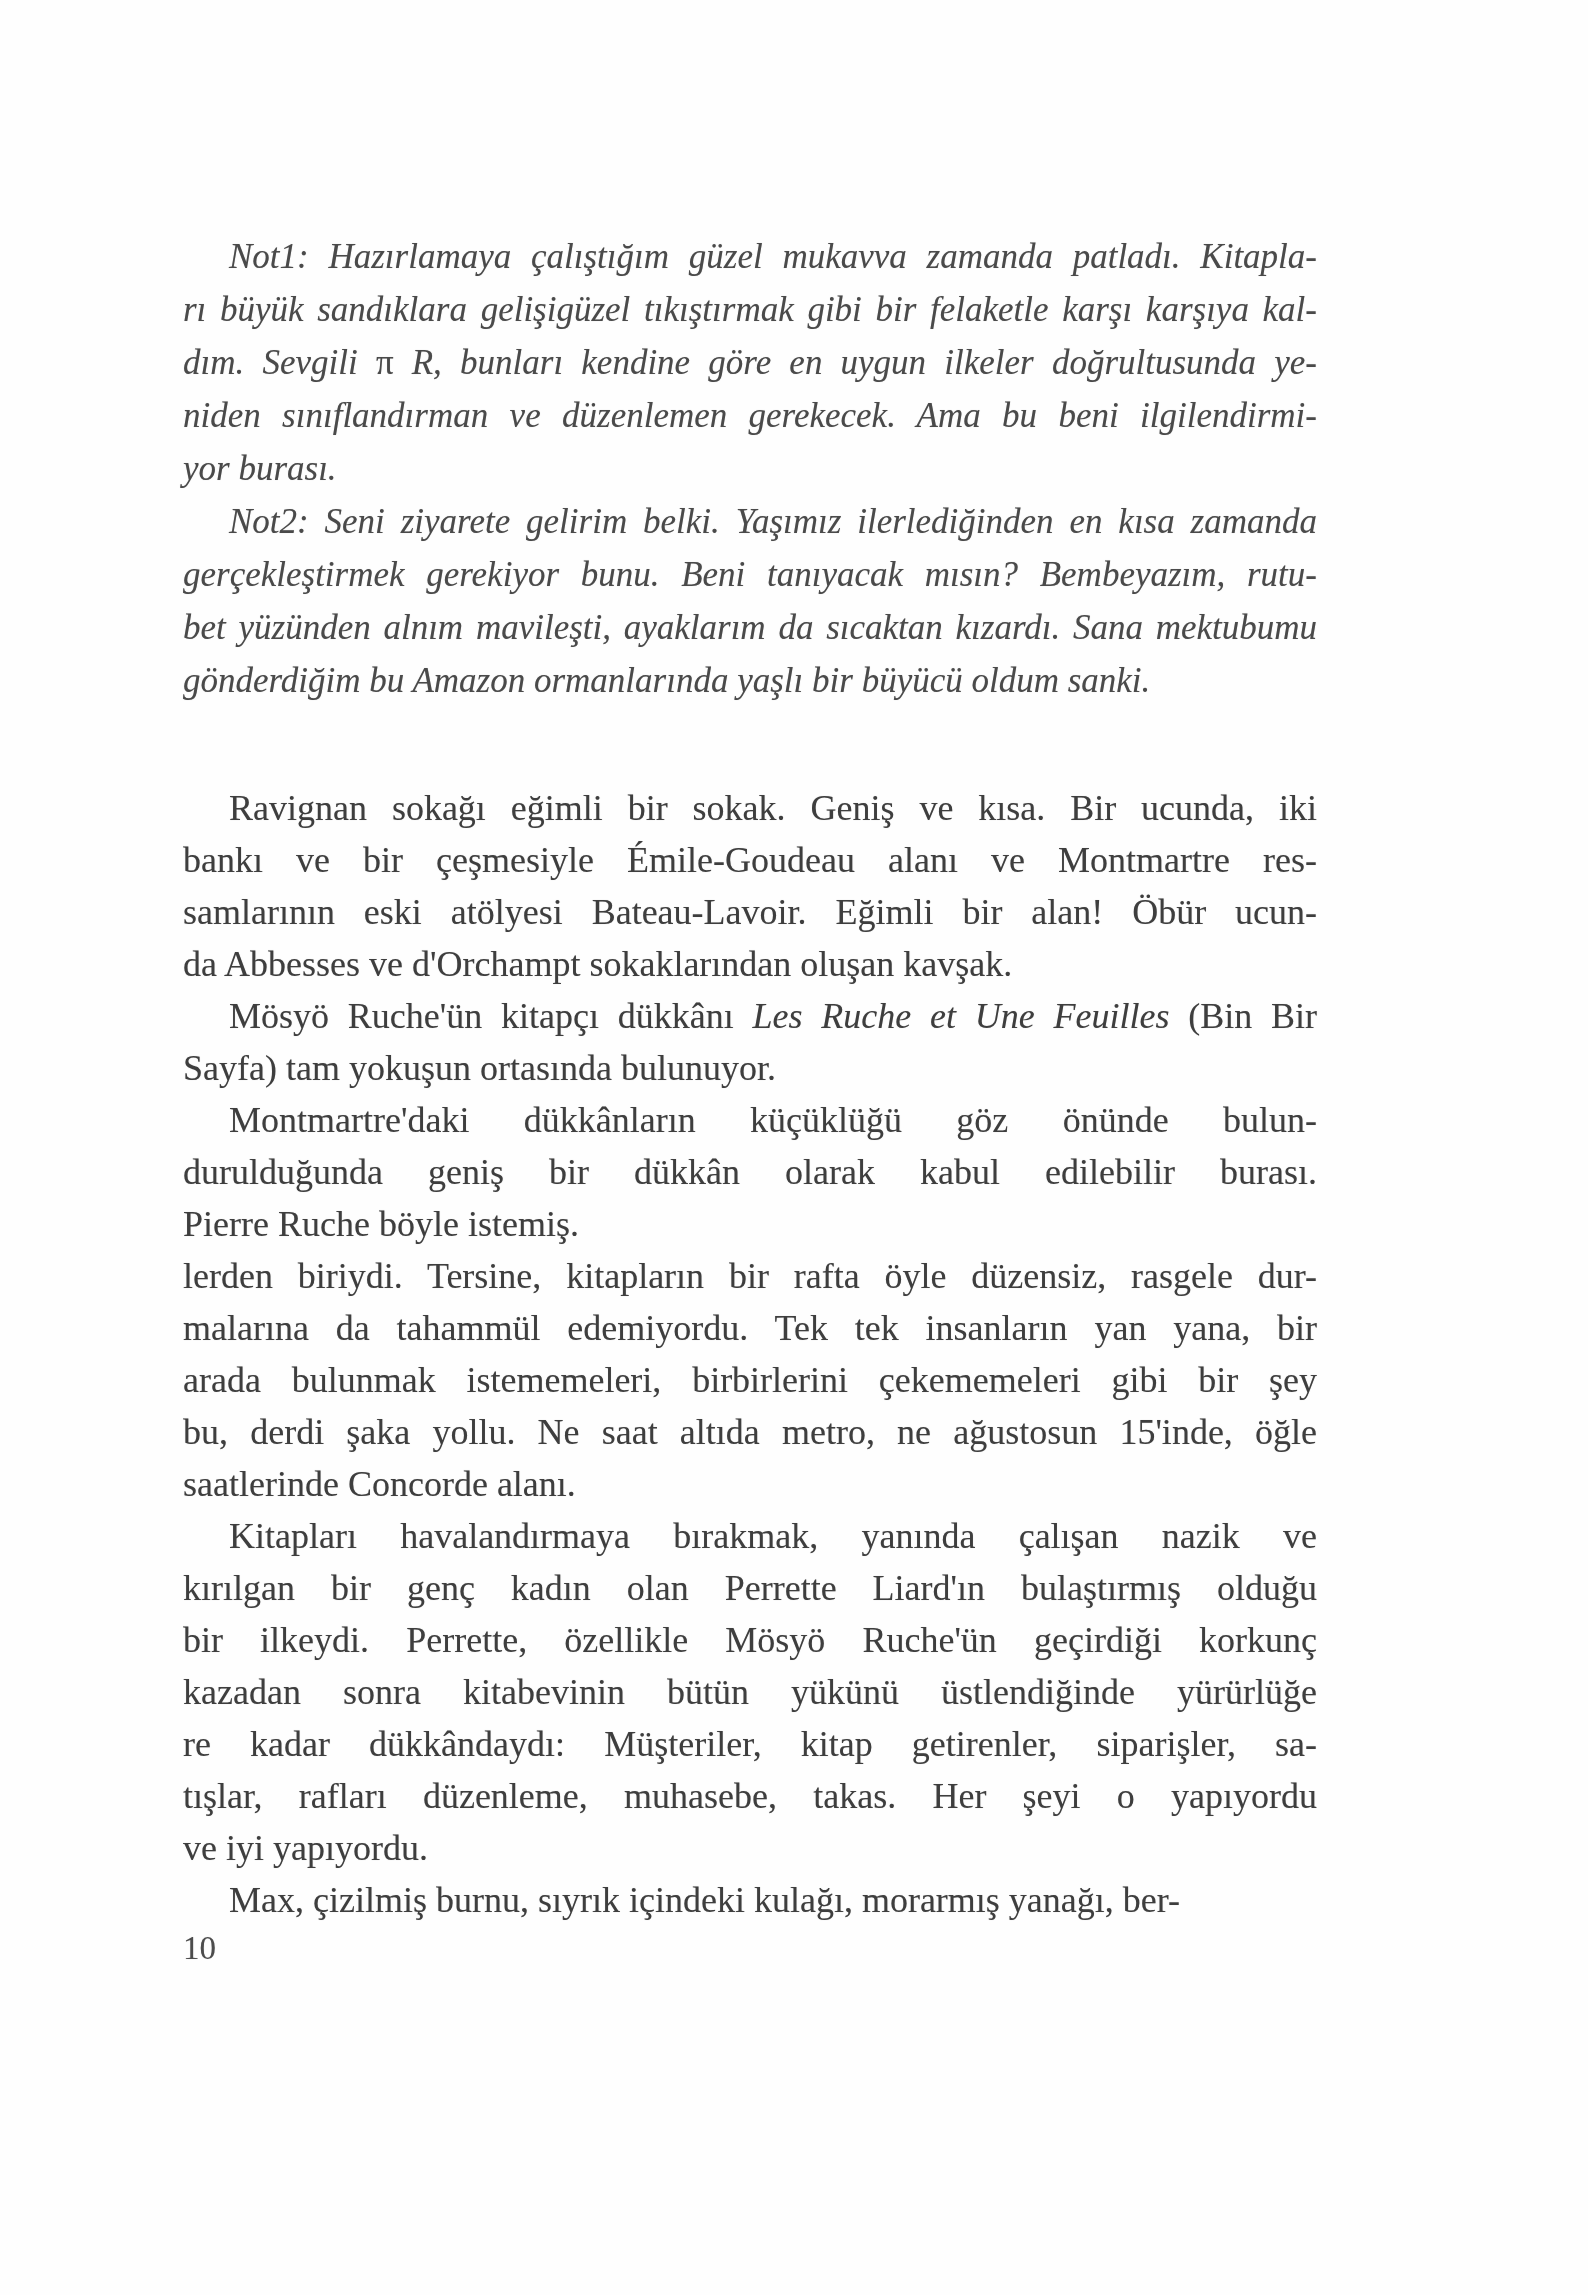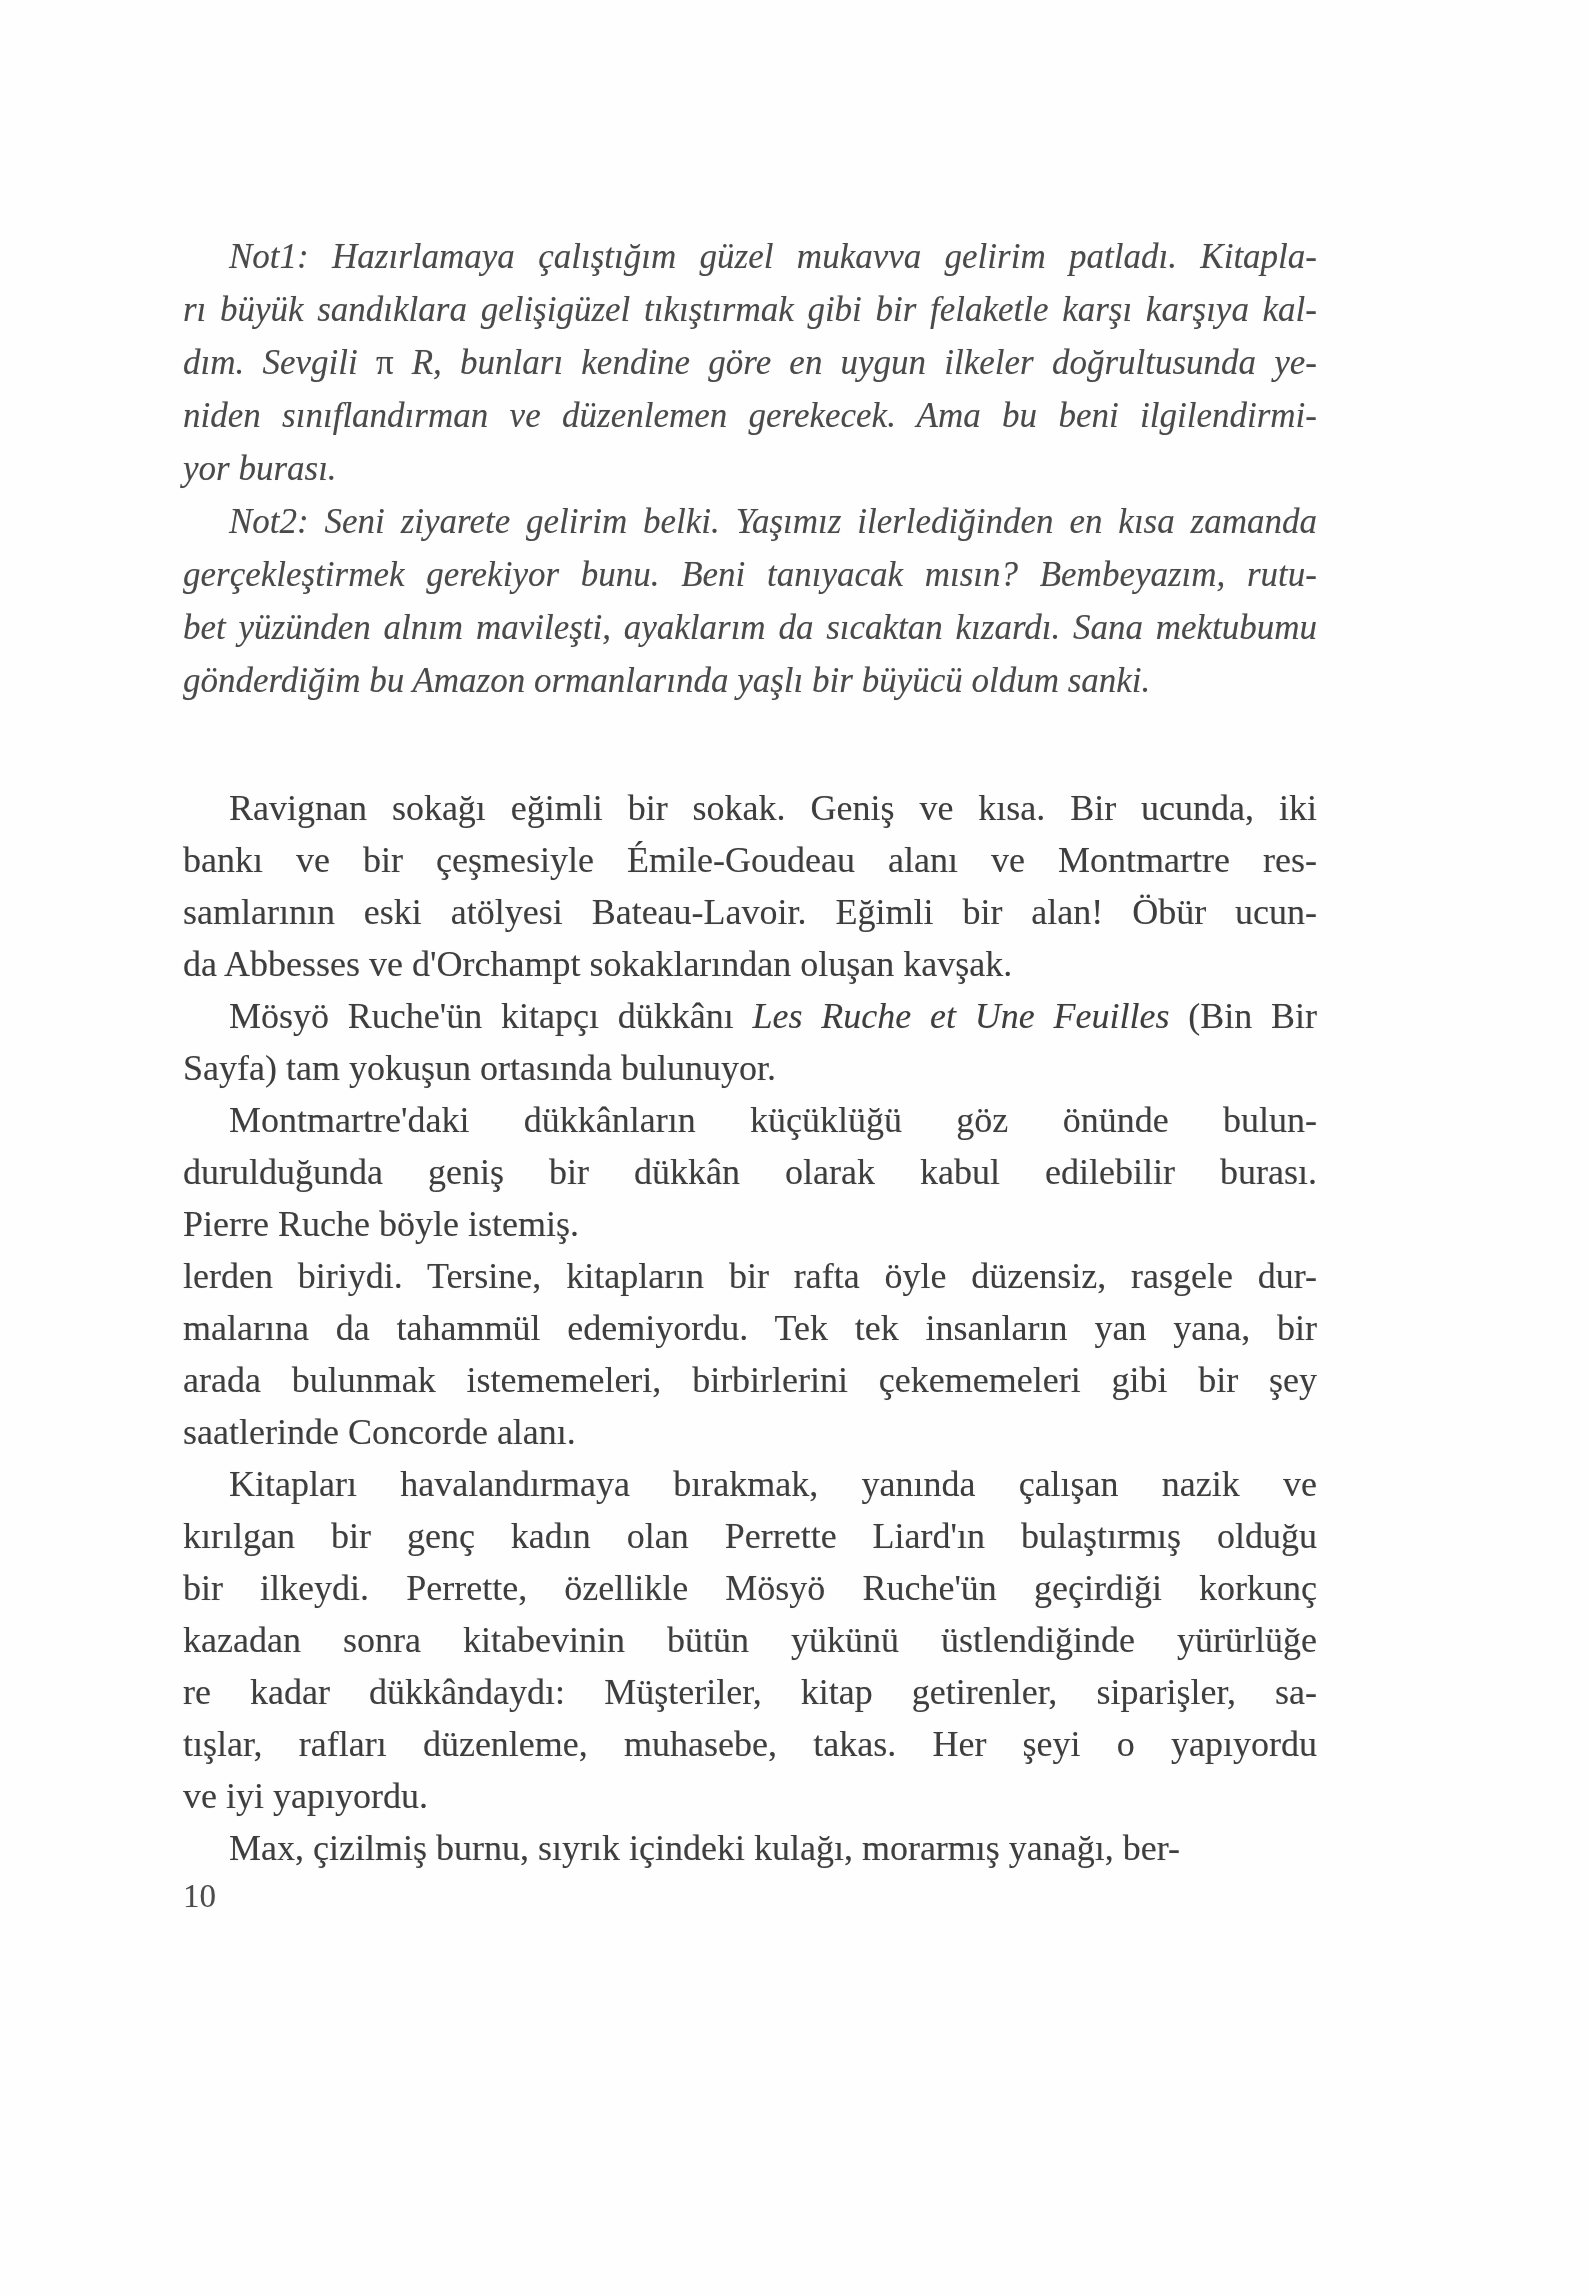--- a/index.html
+++ b/index.html
@@ -39,21 +39,21 @@
   }
 </style>
 </head>
 <body>
 
 <div class="page">
   <div class="text-col">
 
     <section class="letter">
       <div class="para">
-        <div class="line ind j">Not1: Hazırlamaya çalıştığım güzel mukavva gelirim patladı. Kitapla-</div>
+        <div class="line ind j">Not1: Hazırlamaya çalıştığım güzel mukavva zamanda patladı. Kitapla-</div>
         <div class="line j">rı büyük sandıklara gelişigüzel tıkıştırmak gibi bir felaketle karşı karşıya kal-</div>
         <div class="line j"><span>dım. Sevgili </span><span class="upright">π</span><span> R, bunları kendine göre en uygun ilkeler doğrultusunda ye-</span></div>
         <div class="line j">niden sınıflandırman ve düzenlemen gerekecek. Ama bu beni ilgilendirmi-</div>
         <div class="line">yor burası.</div>
       </div>
       <div class="para">
         <div class="line ind j">Not2: Seni ziyarete gelirim belki. Yaşımız ilerlediğinden en kısa zamanda</div>
         <div class="line j">gerçekleştirmek gerekiyor bunu. Beni tanıyacak mısın? Bembeyazım, rutu-</div>
         <div class="line j">bet yüzünden alnım mavileşti, ayaklarım da sıcaktan kızardı. Sana mektubumu</div>
         <div class="line">gönderdiğim bu Amazon ormanlarında yaşlı bir büyücü oldum sanki.</div>
@@ -76,20 +76,21 @@
       <div class="para">
         <div class="line ind j">Montmartre'daki dükkânların küçüklüğü göz önünde bulun-</div>
         <div class="line j">durulduğunda geniş bir dükkân olarak kabul edilebilir burası.</div>
         <div class="line">Pierre Ruche böyle istemiş.</div>
       </div>
 
       <div class="para">
         <div class="line j">lerden biriydi. Tersine, kitapların bir rafta öyle düzensiz, rasgele dur-</div>
         <div class="line j">malarına da tahammül edemiyordu. Tek tek insanların yan yana, bir</div>
         <div class="line j">arada bulunmak istememeleri, birbirlerini çekememeleri gibi bir şey</div>
+        <div class="line j">bu, derdi şaka yollu. Ne saat altıda metro, ne ağustosun 15'inde, öğle</div>
         <div class="line">saatlerinde Concorde alanı.</div>
       </div>
 
       <div class="para">
         <div class="line ind j">Kitapları havalandırmaya bırakmak, yanında çalışan nazik ve</div>
         <div class="line j">kırılgan bir genç kadın olan Perrette Liard'ın bulaştırmış olduğu</div>
         <div class="line j">bir ilkeydi. Perrette, özellikle Mösyö Ruche'ün geçirdiği korkunç</div>
         <div class="line j">kazadan sonra kitabevinin bütün yükünü üstlendiğinde yürürlüğe</div>
         <div class="line j">re kadar dükkândaydı: Müşteriler, kitap getirenler, siparişler, sa-</div>
         <div class="line j">tışlar, rafları düzenleme, muhasebe, takas. Her şeyi o yapıyordu</div>

